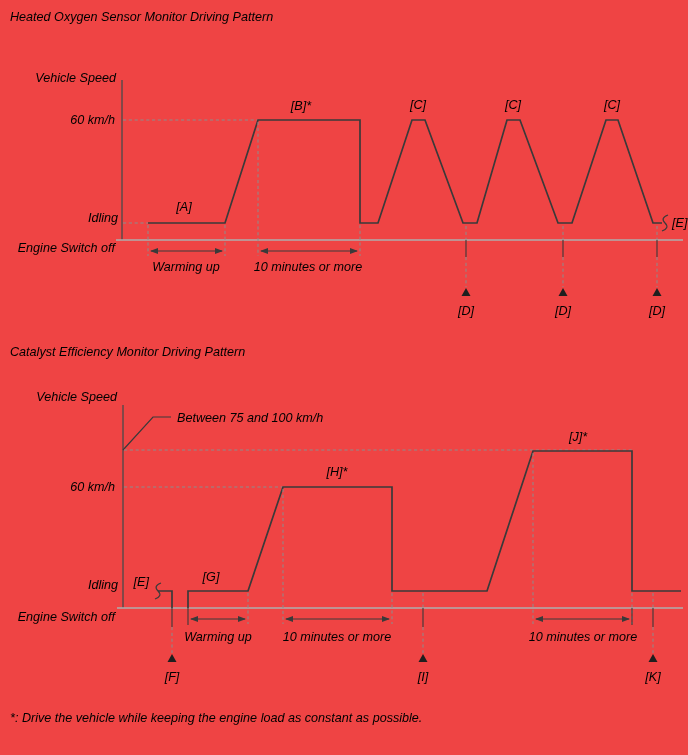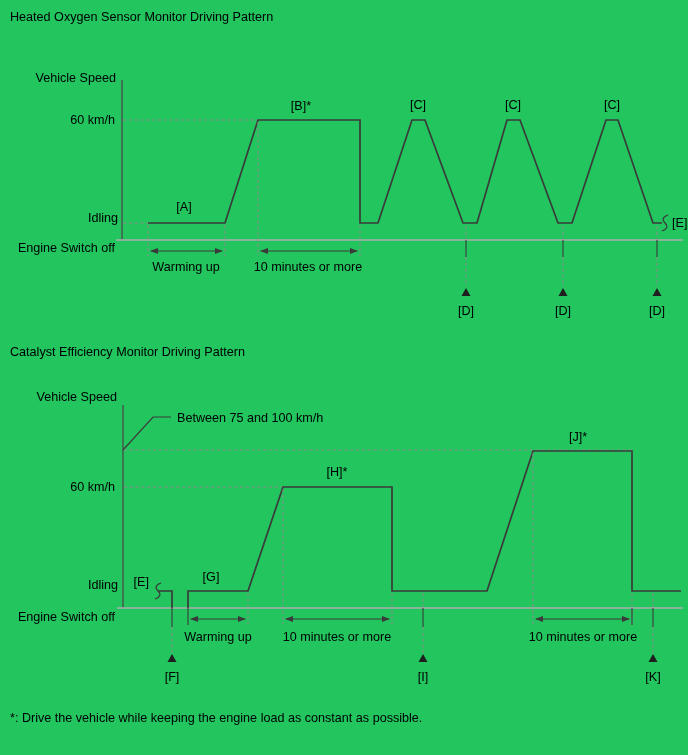--- a/index.html
+++ b/index.html
@@ -1,16 +1,16 @@
 <!DOCTYPE html>
 <html><head>
 <meta charset="utf-8">
 <style>
   html,body{margin:0;padding:0;background:#ffffff;}
-  .page{position:relative;width:688px;height:755px;background:#22c55e;overflow:hidden;}
+  .page{position:relative;width:688px;height:755px;background:#ef4444;overflow:hidden;font-style:italic;}
   svg text{font-family:"Liberation Sans","DejaVu Sans",sans-serif;font-size:12.6px;fill:#000;}
   .trace{stroke:#3a3a3a;stroke-width:1.7;fill:none;stroke-linejoin:miter;}
   .thin{stroke:#3a3a3a;stroke-width:1.2;fill:none;}
   .axis{stroke:#4a4a4a;stroke-width:1.3;}
   .base{stroke:#aeaeae;stroke-width:1.4;}
   .dash{stroke:#8c8c8c;stroke-width:1;stroke-dasharray:3.2 2.6;fill:none;}
   .tick{stroke:#3a3a3a;stroke-width:1.1;}
   .dim{stroke:#3a3a3a;stroke-width:1.1;}
   .head{fill:#3a3a3a;}
   .mkr{fill:#1f1f1f;}

